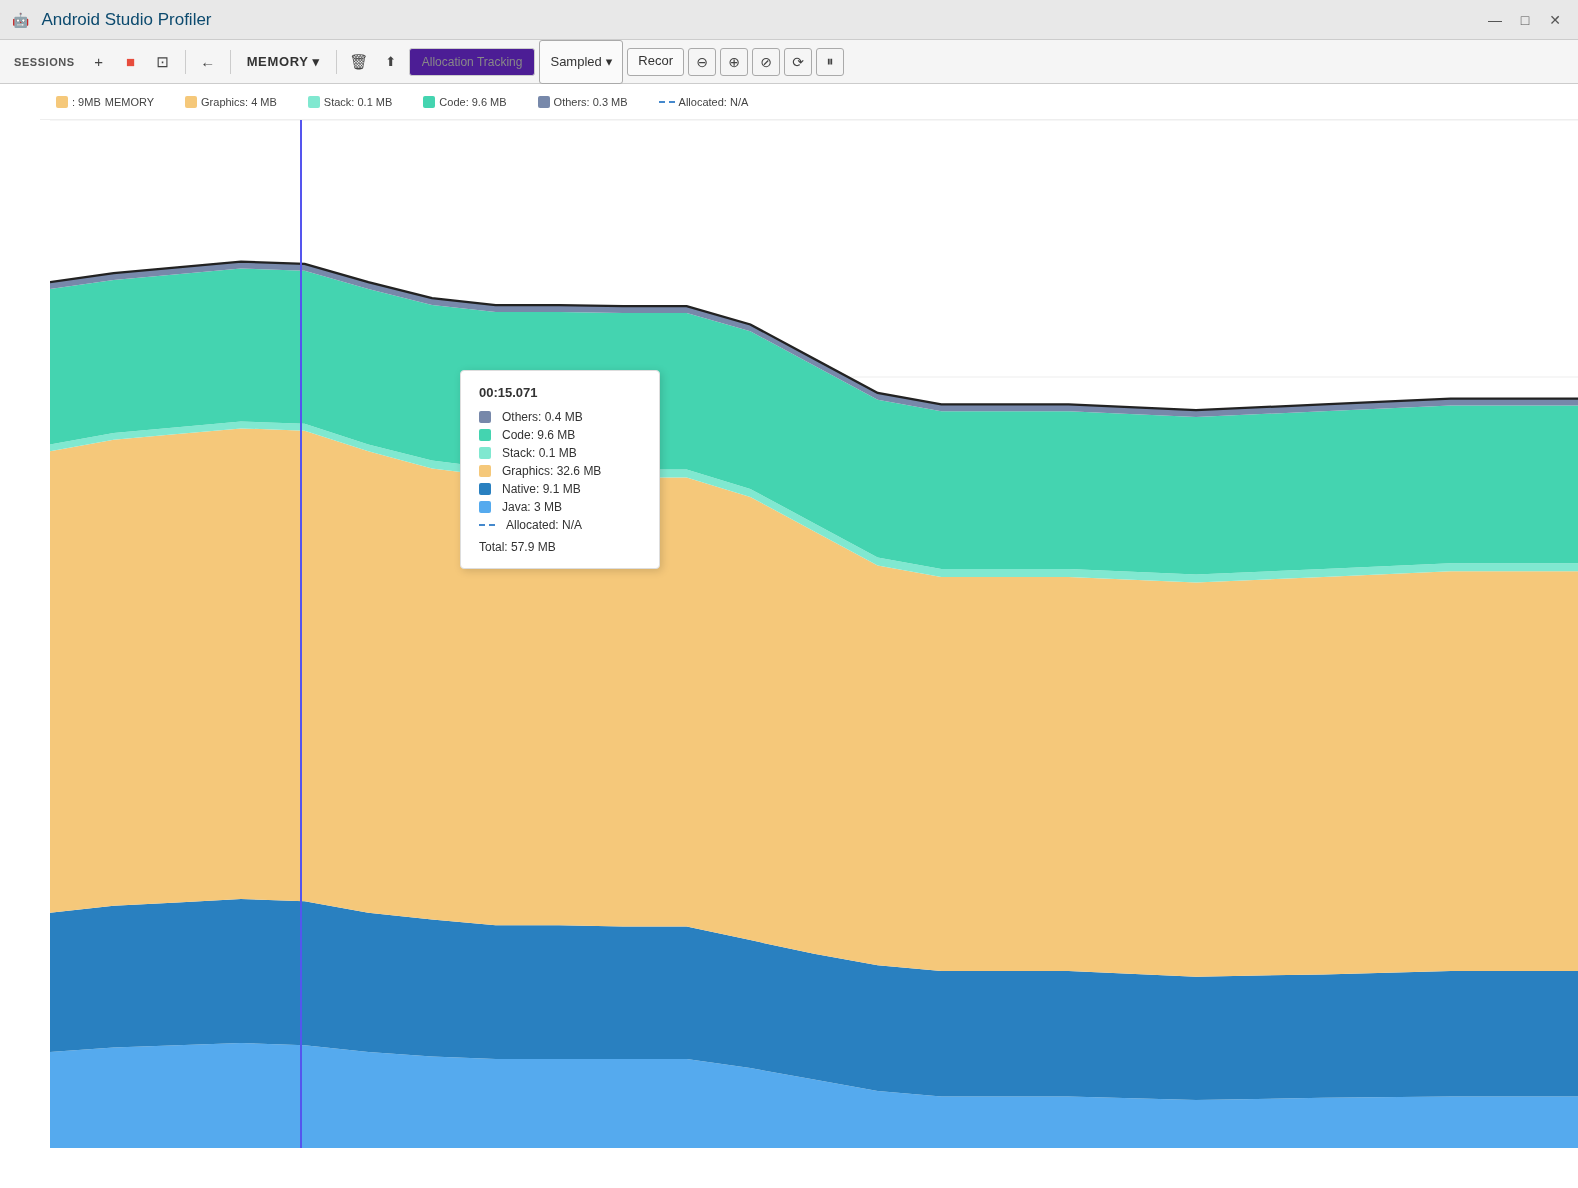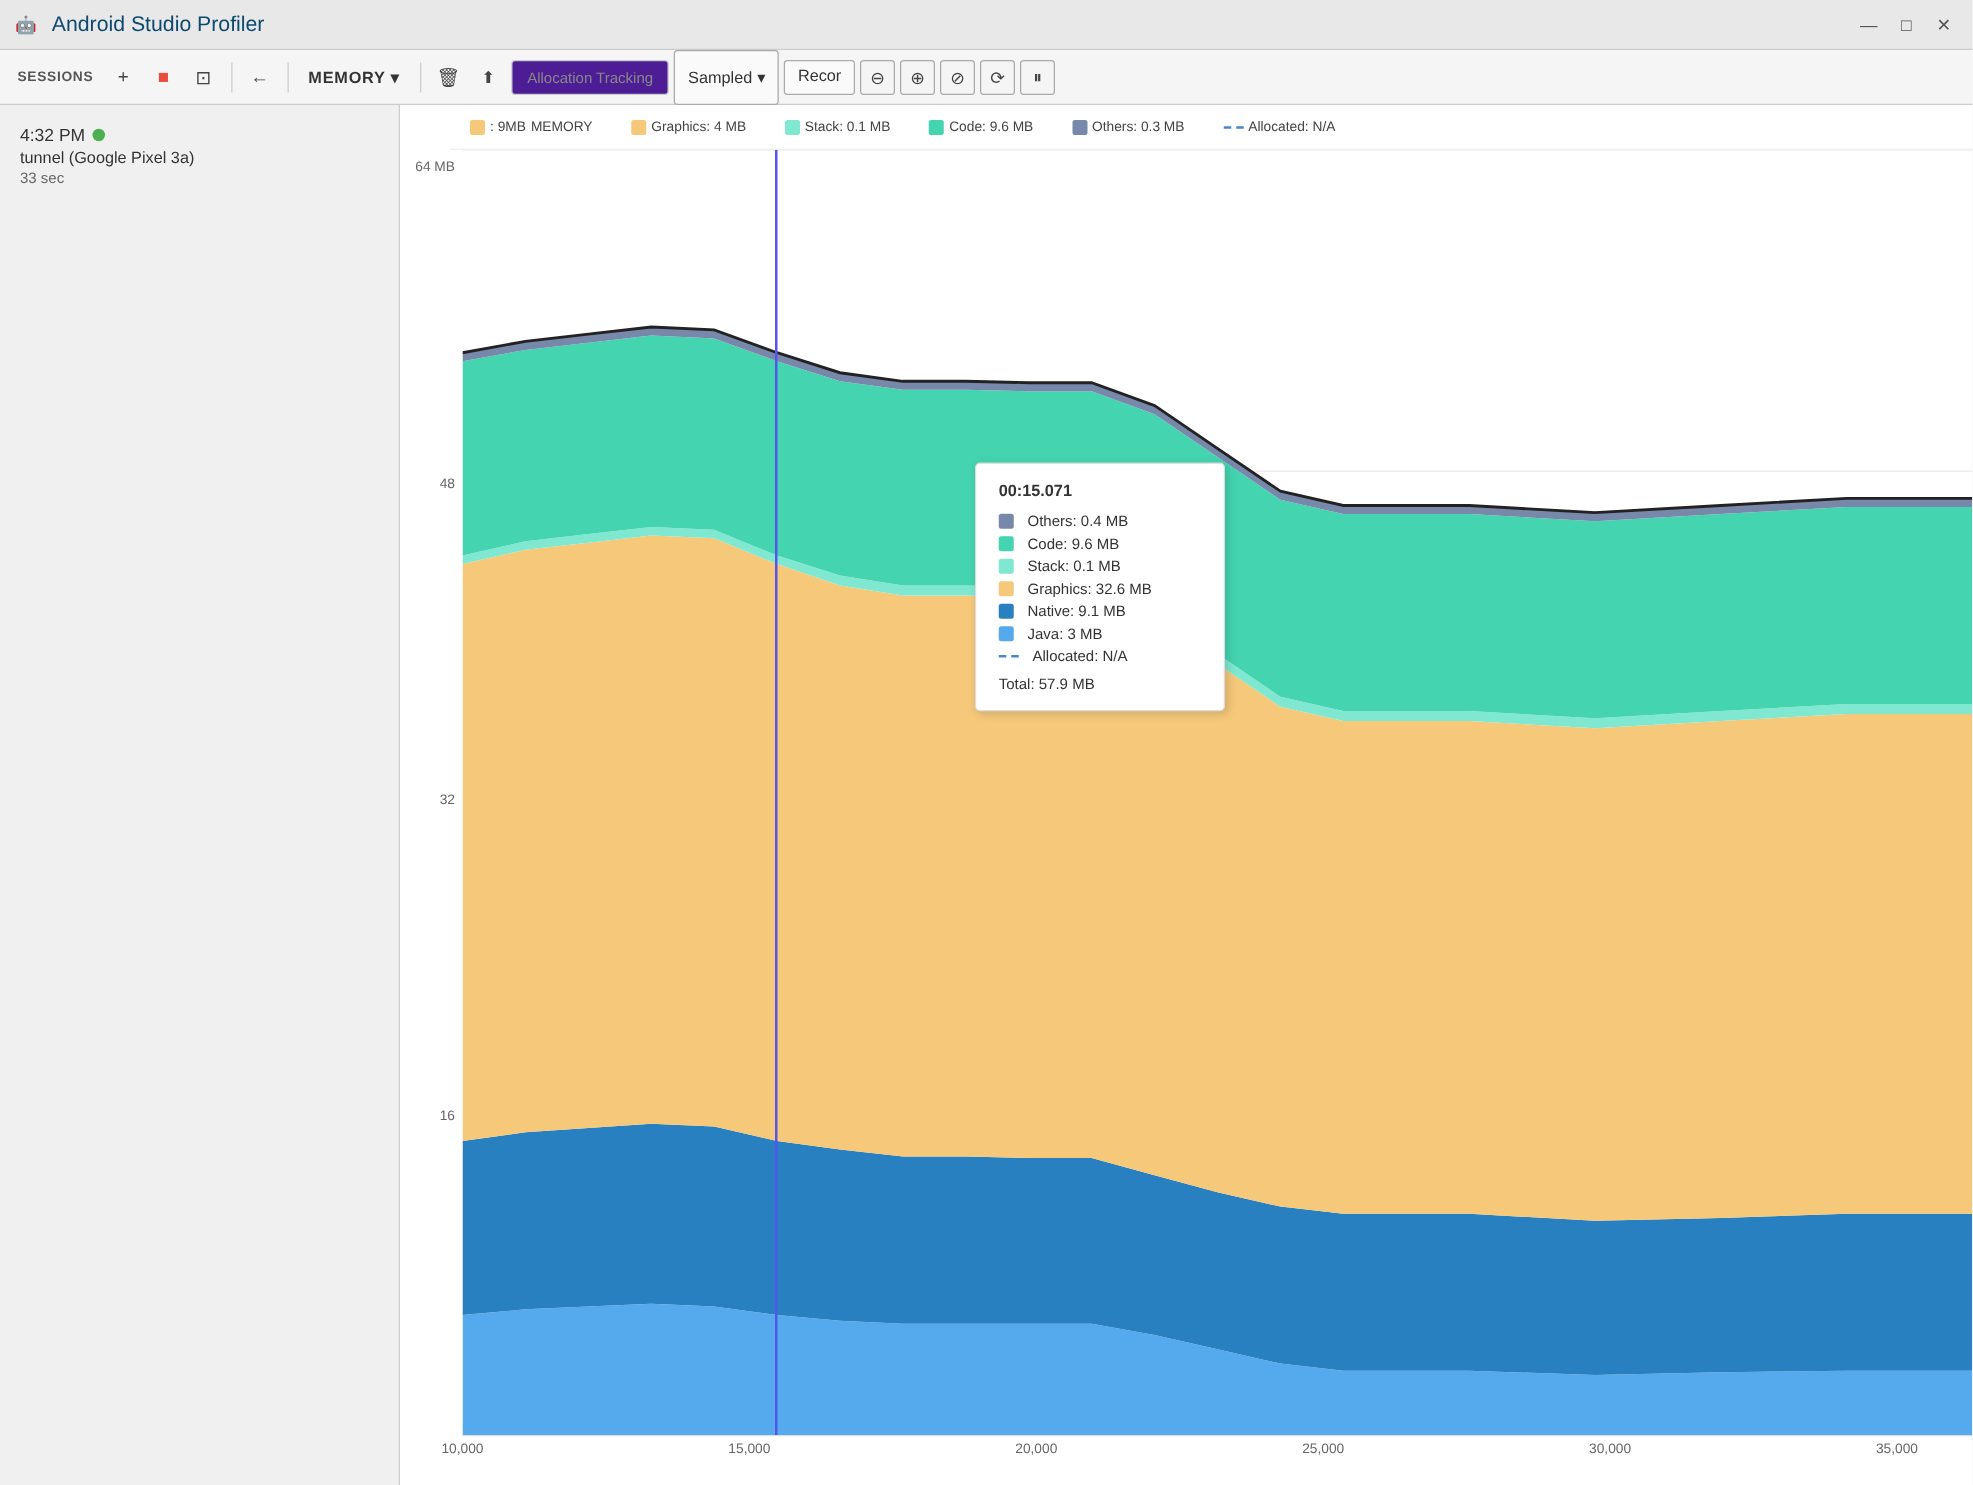--- a/index.html
+++ b/index.html
@@ -160,30 +160,20 @@
   </div>
   <div class="toolbar-icon-btn">⊖</div>
   <div class="toolbar-icon-btn">⊕</div>
   <div class="toolbar-icon-btn">⊘</div>
   <div class="toolbar-icon-btn">⟳</div>
   <div class="toolbar-icon-btn">⏸</div>
 </div>
 
 <div class="main-layout">
 
-  <div class="sidebar">
-    <div class="session-item">
-      <div class="session-time">
-        <span>4:32 PM</span>
-        <span class="session-dot"></span>
-      </div>
-      <div class="session-name">tunnel (Google Pixel 3a)</div>
-      <div class="session-duration">33 sec</div>
-    </div>
-  </div>
 
   <div class="chart-area">
 
     <div class="legend-bar">
       <div class="legend-item">
         <div class="legend-swatch" style="background:#f5c87a;"></div>
         <span>: 9MB</span>
         <span style="font-size:11px; color:#444;">MEMORY</span>
       </div>
       <div class="legend-item">
@@ -203,27 +193,20 @@
         <span>Others: 0.3 MB</span>
       </div>
       <div class="legend-item">
         <div class="legend-dashed"></div>
         <span>Allocated: N/A</span>
       </div>
     </div>
 
     <div class="chart-wrapper">
 
-      <div class="y-labels">
-        <span class="y-label">64 MB</span>
-        <span class="y-label">48</span>
-        <span class="y-label">32</span>
-        <span class="y-label">16</span>
-        <span class="y-label"></span>
-      </div>
 
       <div class="chart-svg-container">
         <svg width="100%" height="100%" viewBox="0 0 1200 900" preserveAspectRatio="none">
 
           <line x1="0" y1="0" x2="1200" y2="0" stroke="#eee" stroke-width="1"></line>
           <line x1="0" y1="225" x2="1200" y2="225" stroke="#eee" stroke-width="1"></line>
           <line x1="0" y1="450" x2="1200" y2="450" stroke="#eee" stroke-width="1"></line>
           <line x1="0" y1="675" x2="1200" y2="675" stroke="#eee" stroke-width="1"></line>
           <line x1="0" y1="900" x2="1200" y2="900" stroke="#eee" stroke-width="1"></line>
 
@@ -306,24 +289,16 @@
           <div class="tooltip-swatch" style="background:#55aaee;"></div>
           <span>Java: 3 MB</span>
         </div>
         <div class="tooltip-row">
           <div class="tooltip-dashed"></div>
           <span>Allocated: N/A</span>
         </div>
         <div class="tooltip-total">Total: 57.9 MB</div>
       </div>
 
-      <div class="timeline-axis">
-        <span class="timeline-tick" style="left: 0%;">10,000</span>
-        <span class="timeline-tick" style="left: 19%;">15,000</span>
-        <span class="timeline-tick" style="left: 38%;">20,000</span>
-        <span class="timeline-tick" style="left: 57%;">25,000</span>
-        <span class="timeline-tick" style="left: 76%;">30,000</span>
-        <span class="timeline-tick" style="left: 95%;">35,000</span>
-      </div>
 
     </div>
   </div>
 </div>
 
 </body></html>

